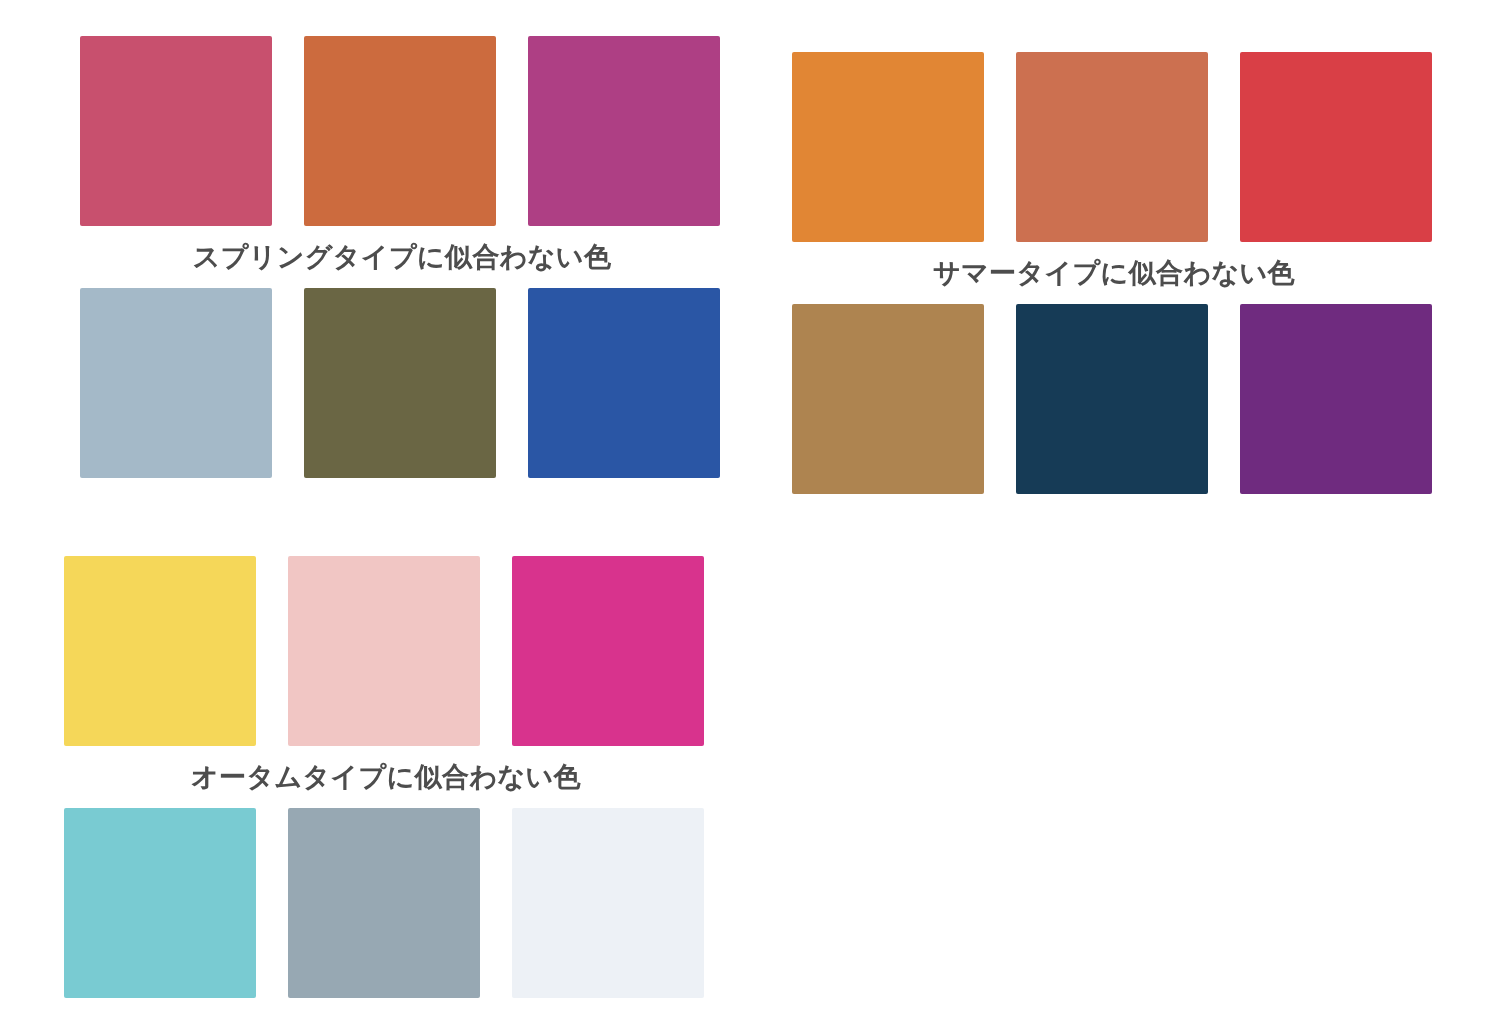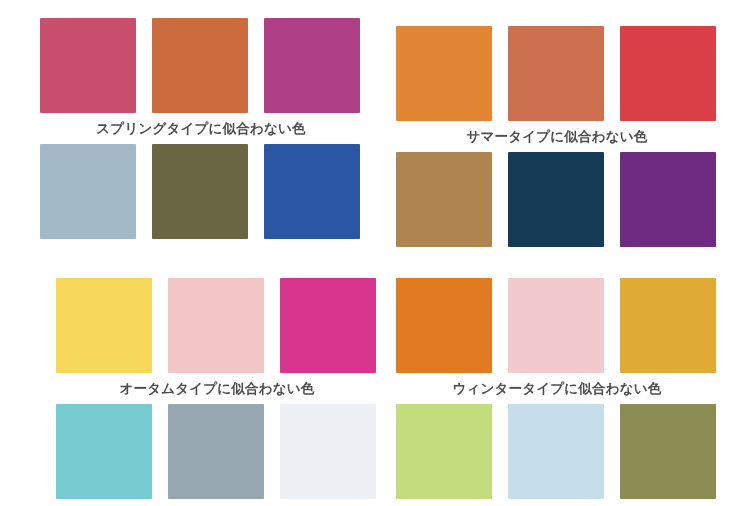--- a/index.html
+++ b/index.html
@@ -19,21 +19,21 @@
     width: 744px;
     height: 506px;
     background: #ffffff;
   }
   .quadrant {
     position: absolute;
     width: 330px;
   }
   .q-tl { left: 40px;  top: 18px; }
   .q-tr { left: 396px; top: 18px; margin-top: 8px; }
-  .q-bl { left: 56px;  top: 278px; }
+  .q-bl { left: 32px;  top: 278px; }
   .q-br { left: 396px; top: 278px; }
 
   .swatch-row {
     display: flex;
     gap: 16px;
     width: 322px;
   }
   .swatch {
     width: 96px;
     height: 95px;
@@ -92,27 +92,14 @@
       <div class="swatch" style="background-color: rgb(216, 51, 141);"></div>
     </div>
     <div class="caption" style="color: rgb(77, 77, 77);">オータムタイプに似合わない色</div>
     <div class="swatch-row">
       <div class="swatch" style="background-color: rgb(121, 203, 210);"></div>
       <div class="swatch" style="background-color: rgb(151, 168, 179);"></div>
       <div class="swatch" style="background-color: rgb(237, 241, 246);"></div>
     </div>
   </div>
 
-  <div class="quadrant q-br">
-    <div class="swatch-row">
-      <div class="swatch" style="background-color: rgb(224, 123, 34);"></div>
-      <div class="swatch" style="background-color: rgb(242, 201, 205);"></div>
-      <div class="swatch" style="background-color: rgb(224, 171, 52);"></div>
-    </div>
-    <div class="caption" style="color: rgb(77, 77, 77);">ウィンタータイプに似合わない色</div>
-    <div class="swatch-row">
-      <div class="swatch" style="background-color: rgb(195, 220, 125);"></div>
-      <div class="swatch" style="background-color: rgb(198, 222, 234);"></div>
-      <div class="swatch" style="background-color: rgb(138, 140, 84);"></div>
-    </div>
-  </div>
 
 </div>
 
 </body></html>

